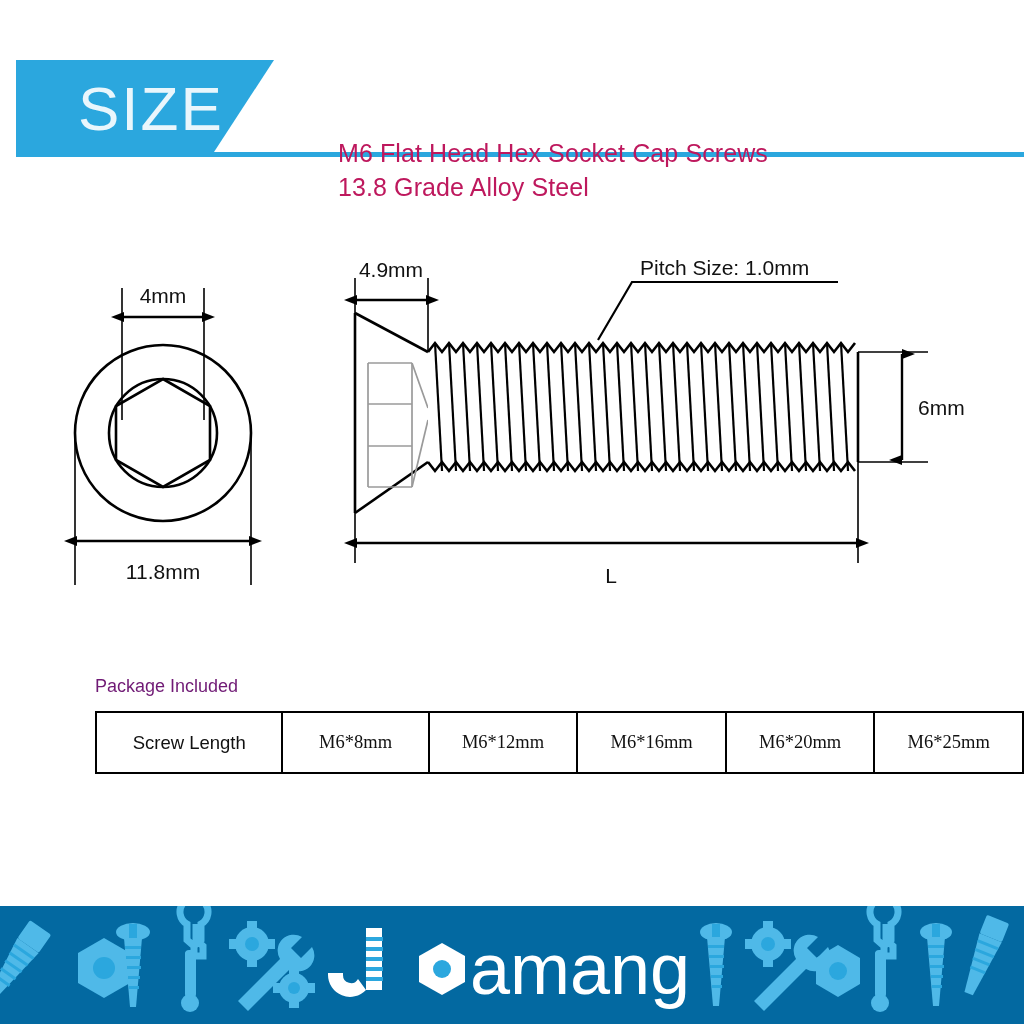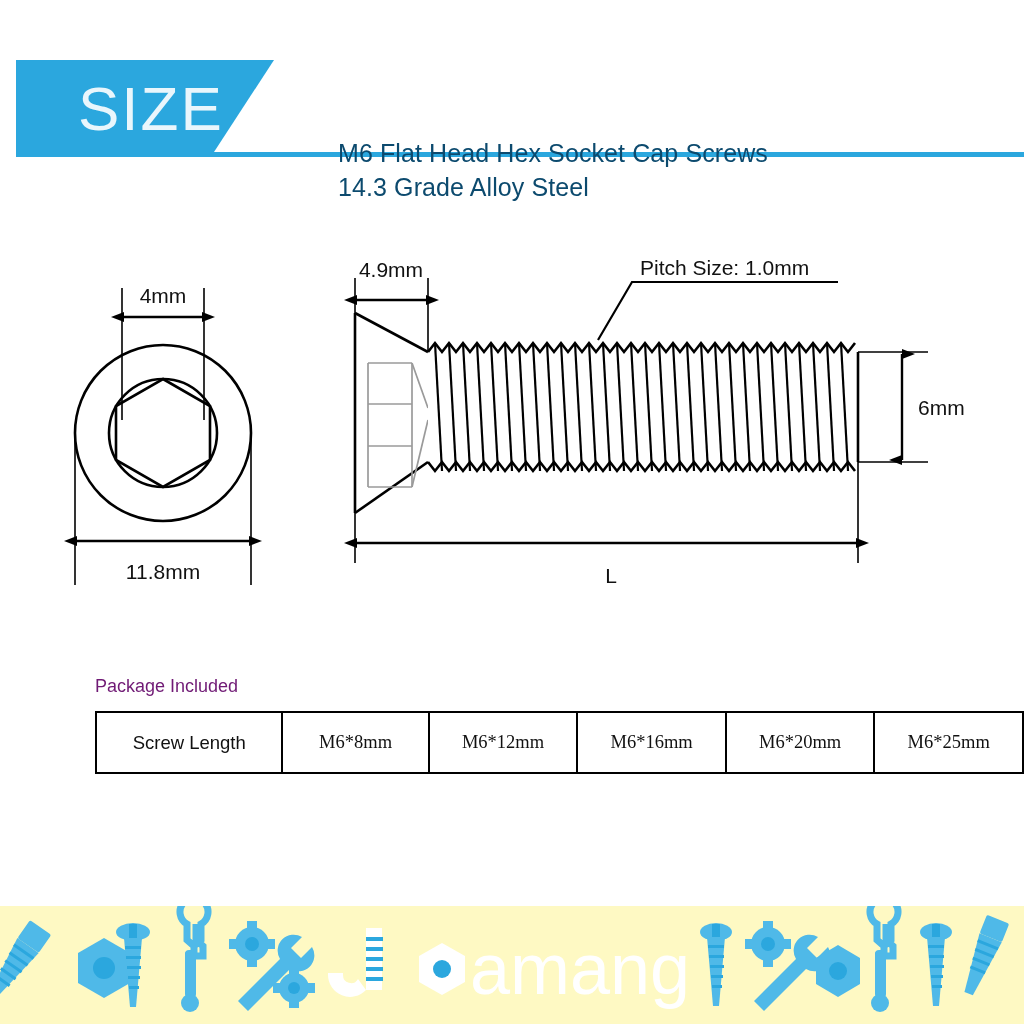--- a/index.html
+++ b/index.html
@@ -9,21 +9,21 @@
     font-family:"Liberation Sans", sans-serif;
     position:relative;overflow:hidden;
   }
   .page{position:absolute;inset:0;}
 
   
   .header{position:absolute;left:16px;top:60px;width:1024px;height:98px;}
   .header-svg{position:absolute;left:0;top:0;}
   .header-title{
     position:absolute;left:322px;top:76px;
-    font-size:25px;color:#0c4a6e;line-height:34px;
+    font-size:25px;color:#be185d;line-height:34px;
     letter-spacing:0.1px;white-space:nowrap;
   }
   .header-title div{height:34px;}
 
   
   .drawing{position:absolute;left:0;top:0;width:1024px;height:1024px;}
 
   
   .pkg-label{
     position:absolute;left:95px;top:676px;
@@ -41,21 +41,21 @@
     vertical-align:middle;
     font-size:18.5px;
     color:#111;
     padding:0 14px;
     white-space:nowrap;
   }
   table.pkg td.first{width:170px;}
   table.pkg td.col{width:130px;font-family:Liberation Serif, serif;}
 
   
-  .footer{position:absolute;left:0;top:906px;width:1024px;height:118px;background:#fef9c3;overflow:hidden;}
+  .footer{position:absolute;left:0;top:906px;width:1024px;height:118px;background:#0369a1;overflow:hidden;}
   .footer-pattern{position:absolute;left:0;top:0;}
   .footer-logo{position:absolute;left:0;top:0;width:1024px;height:118px;}
 </style>
 </head>
 <body>
 
 <div class="page">
 
   <div class="header">
     <svg class="header-svg" width="1024" height="98" viewBox="0 0 1024 98">
@@ -63,21 +63,21 @@
       <polygon points="0,0 258,0 198,92 0,92" fill="#2ba7de"></polygon>
 
       <polygon points="0,92 1010,92 1010,97 0,97" fill="#2ba7de"></polygon>
       <polygon points="148,92 198,92 198,97 148,97" fill="#2ba7de"></polygon>
     </svg>
     <svg class="header-svg" width="300" height="98" viewBox="0 0 300 98">
       <text x="62" y="70" font-family="Liberation Sans, sans-serif" font-size="62" fill="#e9f6fc" letter-spacing="2">SIZE</text>
     </svg>
     <div class="header-title">
       <div>M6 Flat Head Hex Socket Cap Screws</div>
-      <div>14.3 Grade Alloy Steel</div>
+      <div>13.8 Grade Alloy Steel</div>
     </div>
   </div>
 
   <svg class="drawing" width="1024" height="1024" viewBox="0 0 1024 1024">
     <defs>
       <marker id="arrL" markerWidth="14" markerHeight="10" refX="13" refY="5" orient="auto" markerUnits="userSpaceOnUse">
         <path d="M13,0 L13,10 L0,5 z" fill="#000"></path>
       </marker>
       <marker id="arrR" markerWidth="14" markerHeight="10" refX="1" refY="5" orient="auto" markerUnits="userSpaceOnUse">
         <path d="M1,0 L1,10 L14,5 z" fill="#000"></path>

